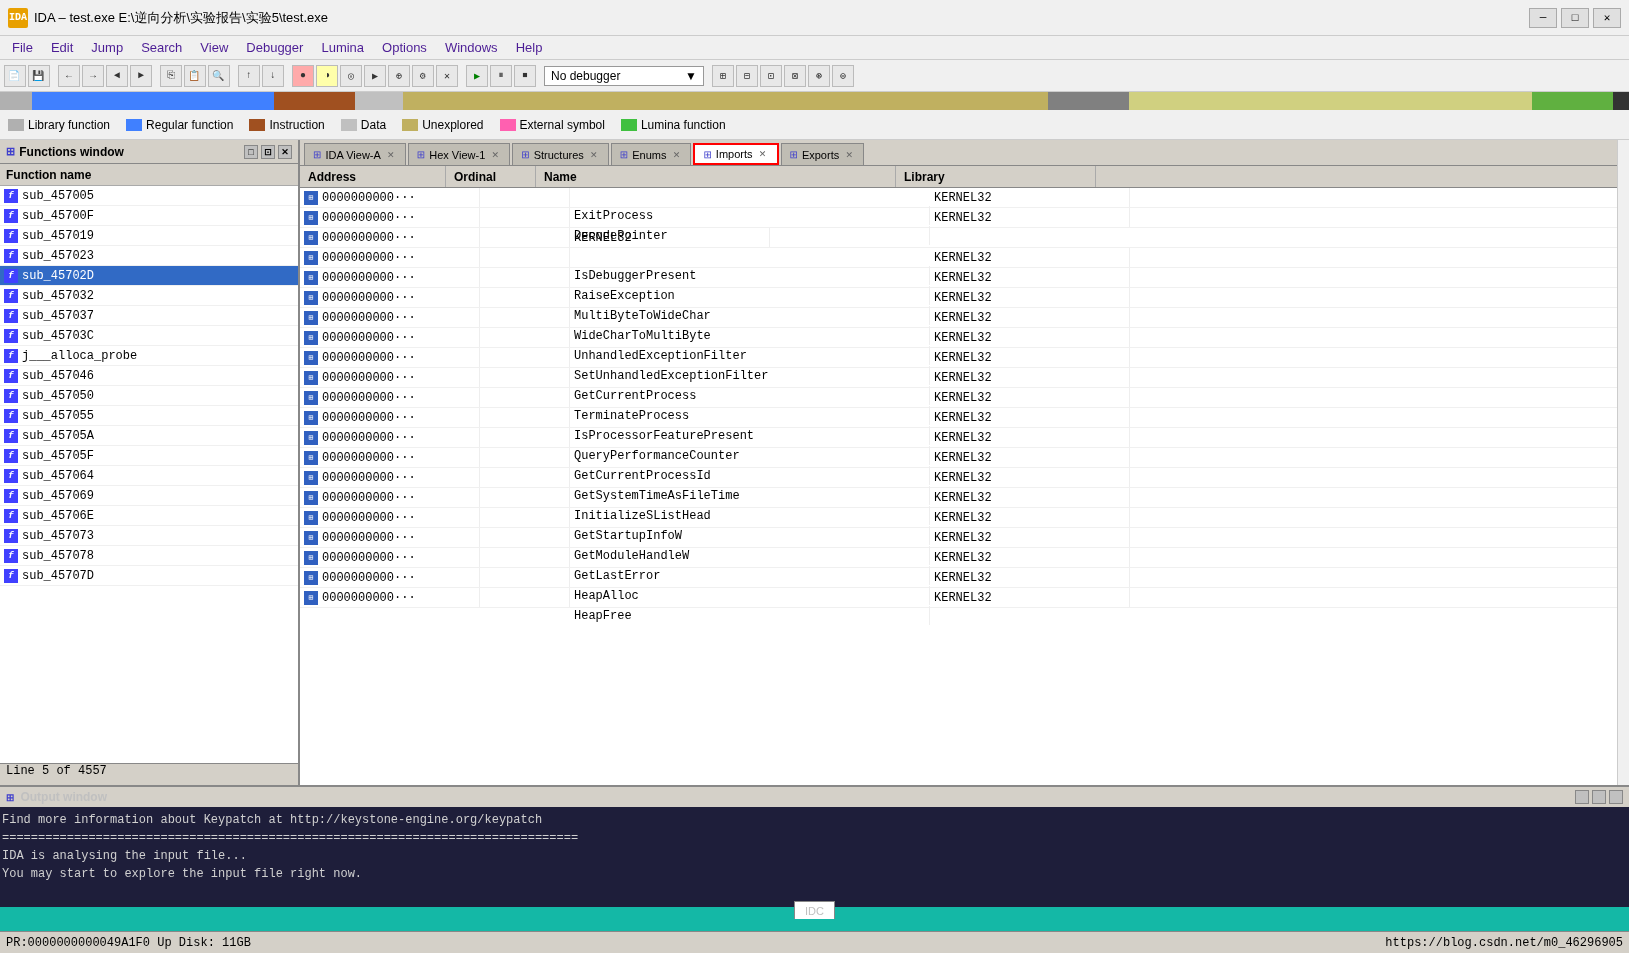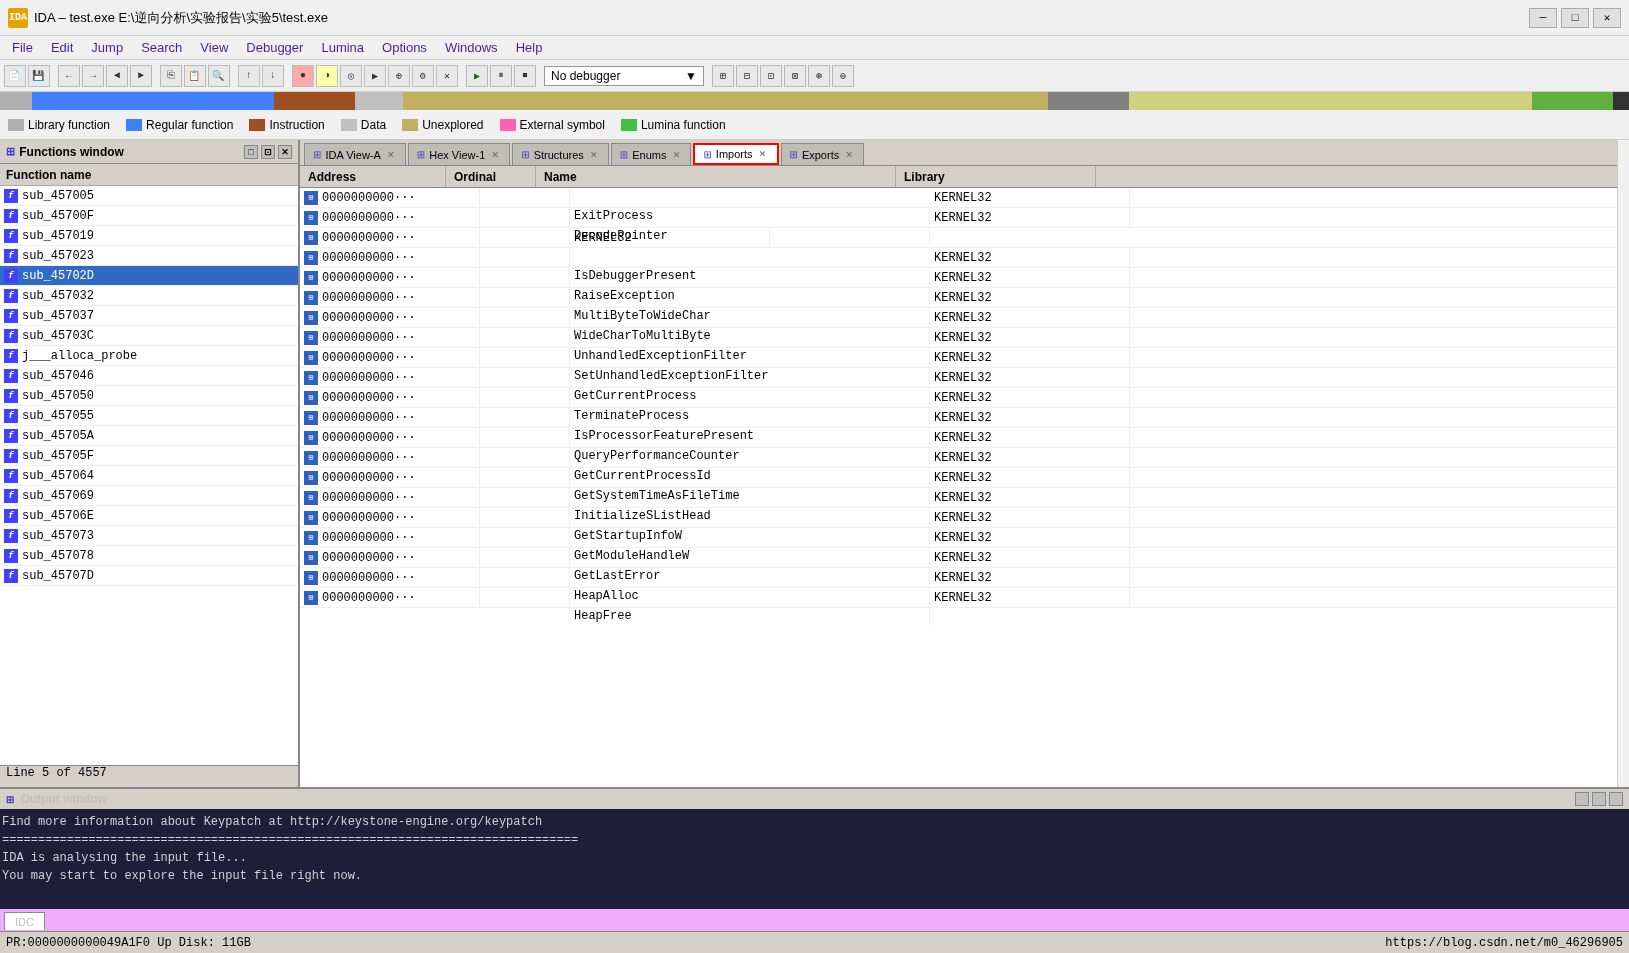--- a/index.html
+++ b/index.html
@@ -378,25 +378,26 @@
       height: 100px;
       overflow-y: auto;
       font-size: 12px;
     }
     .output-line {
       line-height: 18px;
       white-space: pre;
     }
     .output-tabs {
       height: 22px;
-      background: #f0abfc;
+      background: #14b8a6;
       display: flex;
       align-items: flex-end;
-      padding: 1px 4px;
+      padding: 12px 4px;
       gap: 2px;
+      justify-content: center;
     }
     .output-tab {
       height: 18px;
       padding: 0 10px;
       background: #c0bdb4;
       border: 1px solid #888;
       border-bottom: none;
       font-family: 'Segoe UI', Arial, sans-serif;
       font-size: 11px;
       display: flex;

